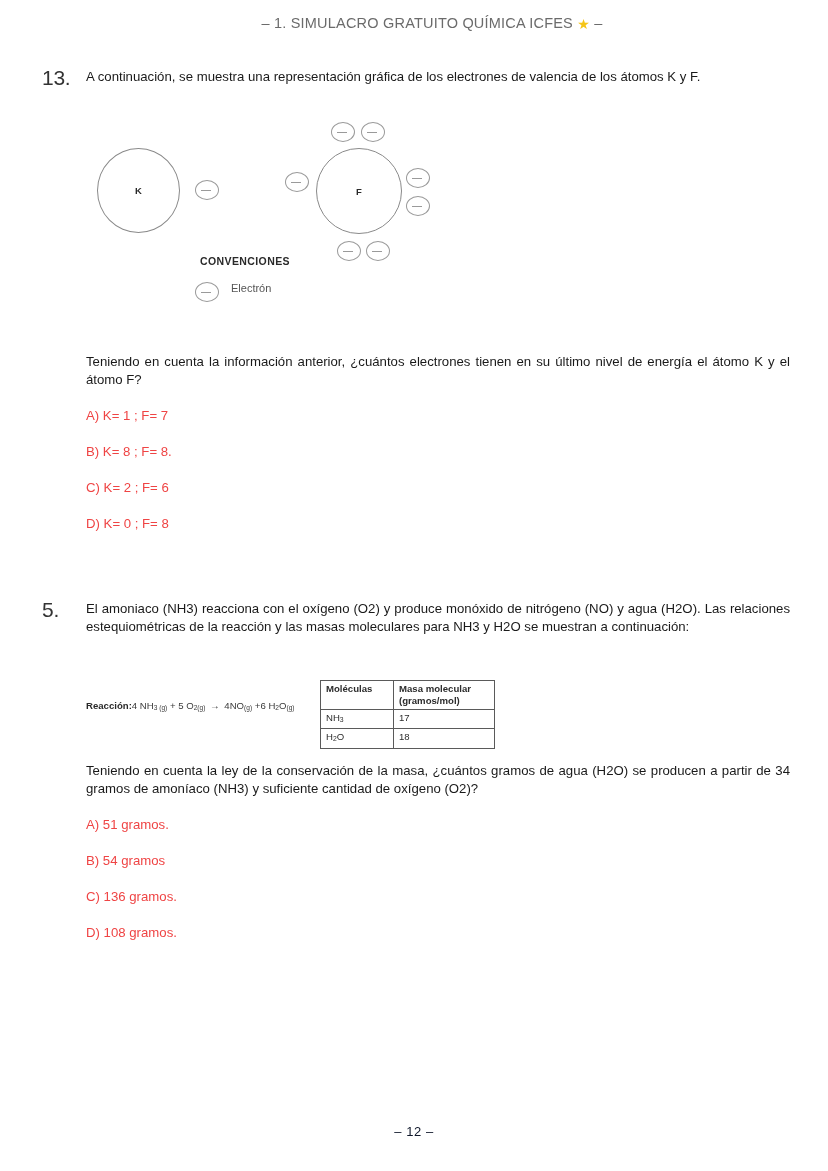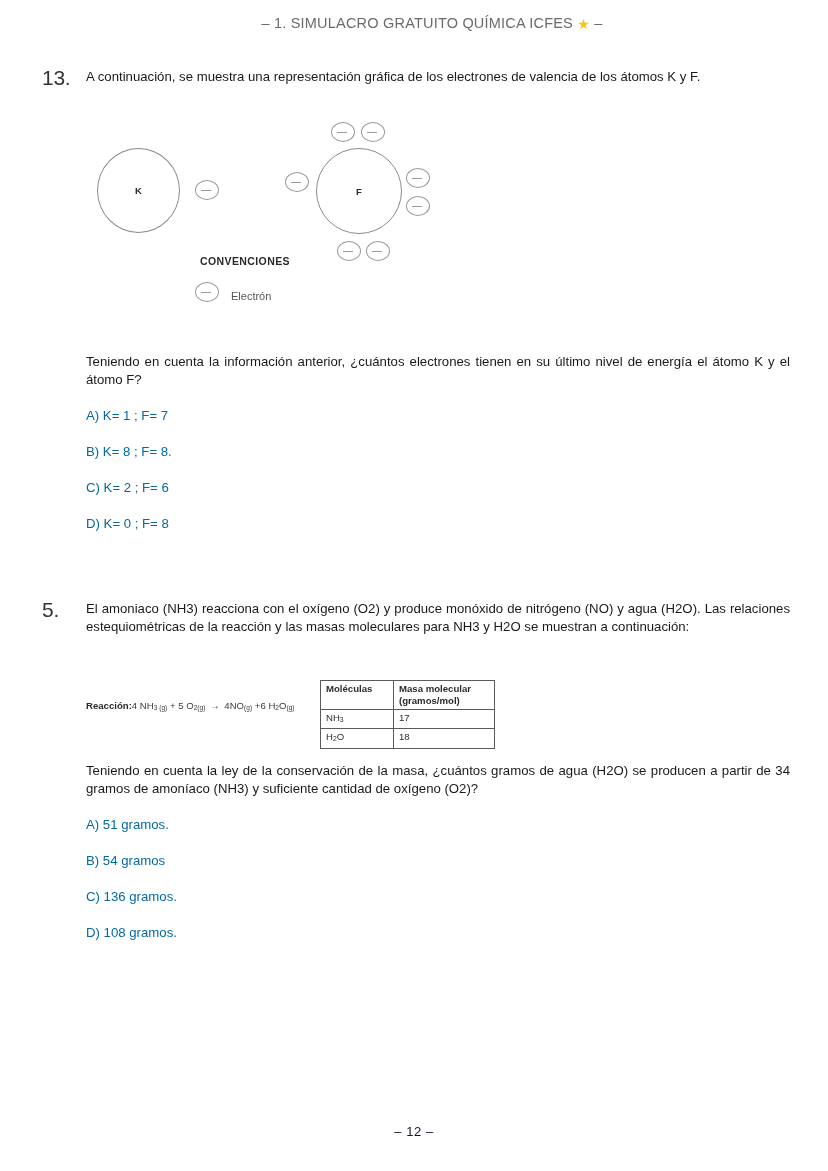--- a/index.html
+++ b/index.html
@@ -85,21 +85,21 @@
   }
 
   .options {
     margin-left: 44px;
     margin-top: 18px;
   }
   .option {
     font-size: 13.2px;
     line-height: 18px;
     margin-bottom: 18px;
-    color: #0369a1;
+    color: #ef4444;
   }
 
   
   .figure-atoms {
     position: absolute;
     left: 42px;
     top: 110px;
     width: 500px;
     height: 200px;
   }
@@ -141,21 +141,21 @@
     font-size: 10.5px;
     font-weight: bold;
     letter-spacing: 0.4px;
     color: #2a2a2a;
   }
   .legend-row {
     position: absolute;
     left: 153px;
     top: 172px;
     display: flex;
-    align-items: flex-end;
+    align-items: flex-start;
     gap: 12px;
   }
   .legend-row .legend-label {
     font-size: 11px;
     color: #555;
   }
   .legend-chip {
     position: relative;
     width: 22px;
     height: 18px;

